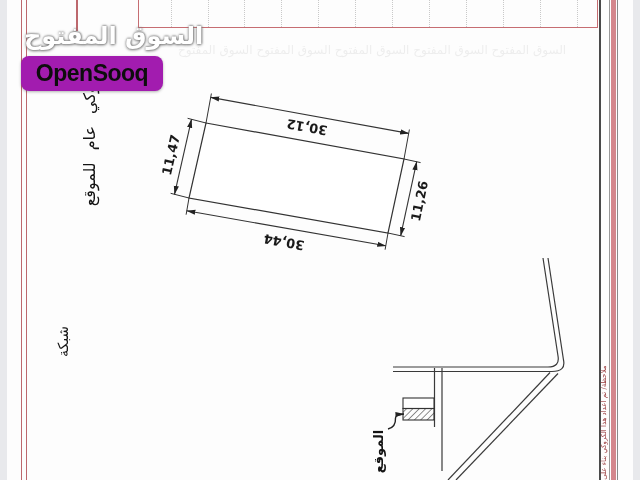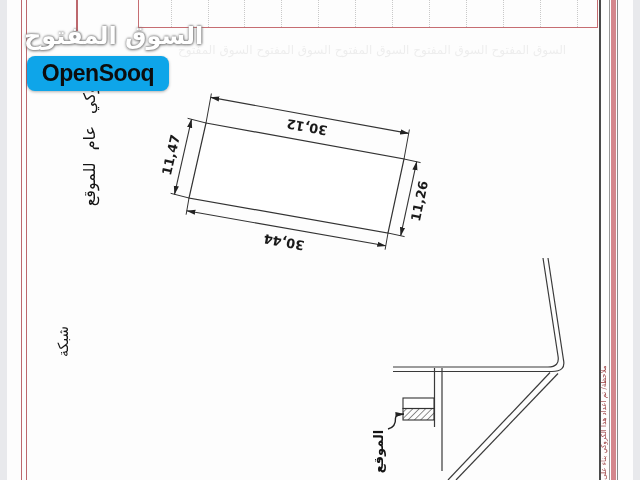--- a/index.html
+++ b/index.html
@@ -28,22 +28,22 @@
   .dot{position:absolute;top:0;height:100%;width:0;border-left:1.5px dotted #c9c9c9;}
 
   
   .tiled{position:absolute;left:178px;top:43px;width:418px;height:15px;overflow:hidden;
          white-space:nowrap;color:#8a8a8a;opacity:.13;font-size:12px;letter-spacing:2px;z-index:1;}
 
   
   .wm-ar{position:absolute;left:24px;top:22px;width:150px;z-index:5;
          font-size:24px;font-weight:bold;color:#ffffff;text-align:center;white-space:nowrap;
          text-shadow:0 1px 3px rgba(110,110,110,.95),0 -1px 2px rgba(130,130,130,.6),1px 0 2px rgba(120,120,120,.6);}
-  .badge{position:absolute;left:27px;top:56px;width:142px;height:35px;z-index:6;
-         background:#0ea5e9;border-radius:8px;box-shadow:0 1px 3px rgba(0,0,0,.3);
+  .badge{position:absolute;left:21px;top:56px;width:142px;height:35px;z-index:6;
+         background:#a21caf;border-radius:8px;box-shadow:0 1px 3px rgba(0,0,0,.3);
          display:flex;align-items:center;justify-content:center;}
   .badge span{font-family:"Liberation Sans","DejaVu Sans",sans-serif;
               font-size:23px;font-weight:800;color:#0d0d0d;letter-spacing:-.5px;}
 
   
   .rot{position:absolute;transform:rotate(-90deg);transform-origin:0 0;color:#141414;
        white-space:nowrap;z-index:2;}
   .sketch-title{left:80px;top:220px;width:165px;height:15px;font-size:16px;word-spacing:7px;text-align:center;}
   .side-label{left:55px;top:375px;width:67px;height:14px;font-size:14px;letter-spacing:2px;text-align:center;}
   .site-label{left:371px;top:478px;width:53px;height:15px;font-size:13px;text-align:center;font-weight:bold;}

